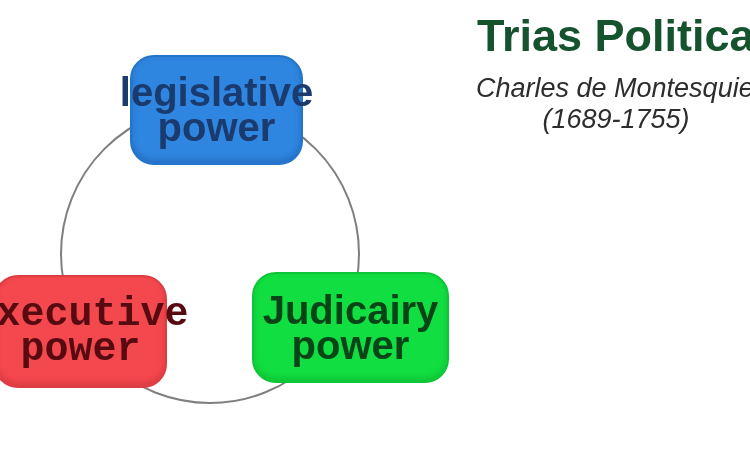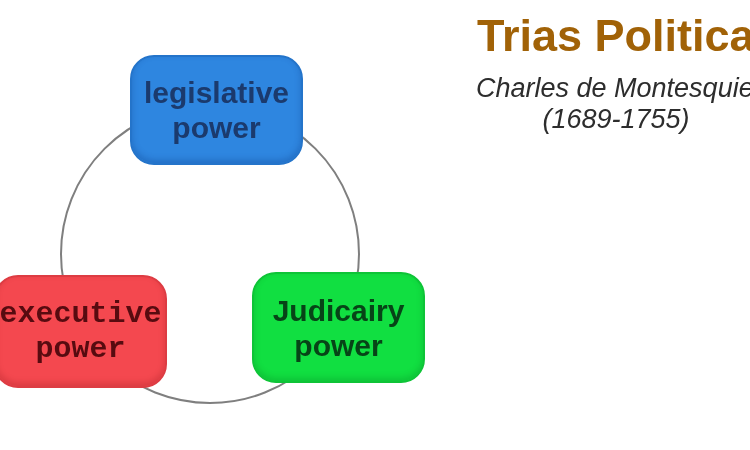--- a/index.html
+++ b/index.html
@@ -35,21 +35,21 @@
     z-index: 1;
     display: flex;
     align-items: center;
     justify-content: center;
     border-radius: 24px;
     box-sizing: border-box;
     text-align: center;
   }
   .node-label {
     white-space: pre-line;
-    font-size: 30px;
+    font-size: 40px;
     line-height: 35px;
     font-weight: bold;
   }
 
   .node-legislative {
     left: 130px;
     top: 55px;
     width: 173px;
     height: 110px;
     background: #2e86e0;
@@ -65,41 +65,41 @@
     height: 113px;
     background: #f4484f;
     border: 2px solid #dd3c43;
     box-shadow: inset 0 -3px 6px rgba(120,10,15,0.22);
   }
   .node-executive .node-label { color: #570b10; font-family: Liberation Mono, monospace; }
 
   .node-judiciary {
     left: 252px;
     top: 272px;
-    width: 173px;
+    width: 197px;
     height: 111px;
     background: #11df41;
     border: 2px solid #0ec437;
     box-shadow: inset 0 -3px 6px rgba(0,90,25,0.22);
   }
   .node-judiciary .node-label { color: #074417; }
 
   
   .header-block {
     position: absolute;
     left: 477px;
     top: 12px;
     width: 273px;
     z-index: 1;
   }
   .page-title {
     font-size: 45px;
     line-height: 48px;
     font-weight: bold;
-    color: #a16207;
+    color: #14532d;
     white-space: nowrap;
   }
   .author-name {
     position: absolute;
     left: -1px;
     top: 61px;
     font-size: 27px;
     line-height: 30px;
     font-style: italic;
     color: #2d2d2d;

